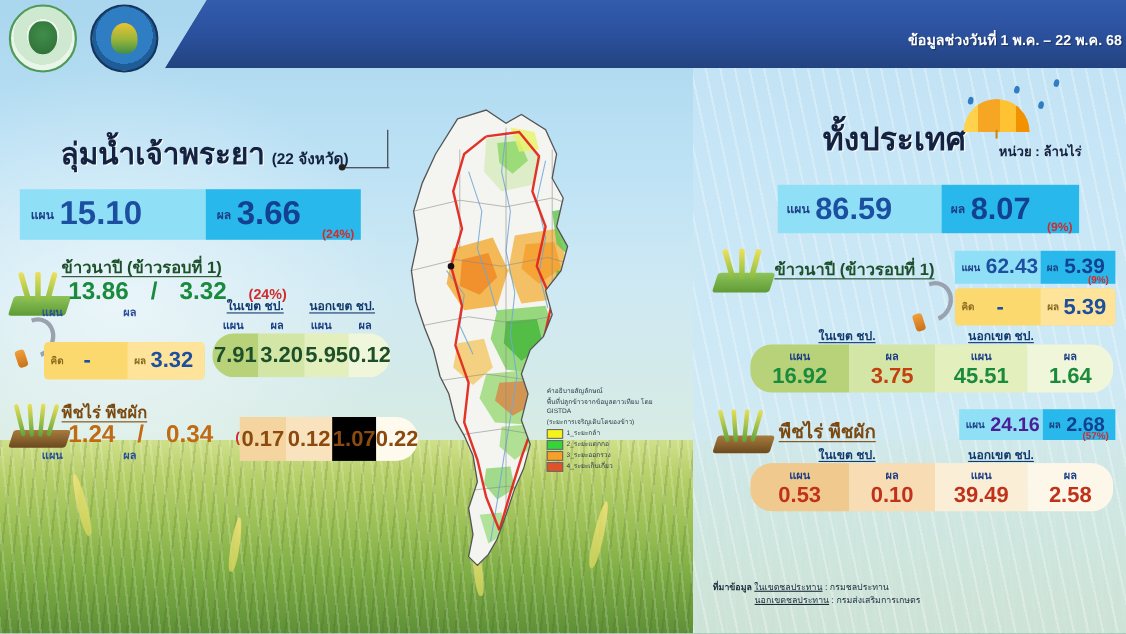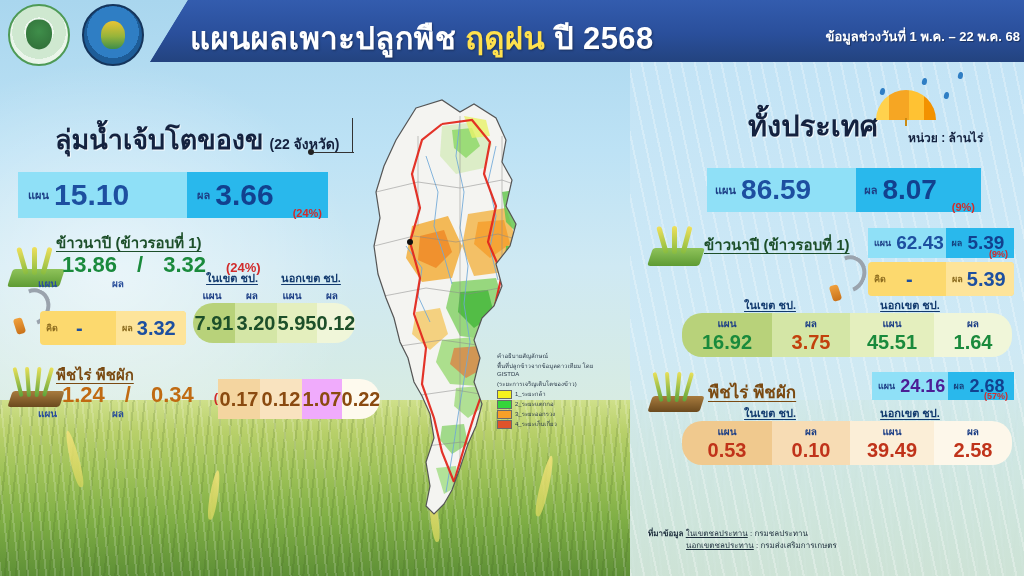--- a/index.html
+++ b/index.html
@@ -173,31 +173,24 @@
     <div class="rp-grass"></div>
   </div>
 
   <div class="header">
     <div class="header-band"></div>
   </div>
   <div class="emblems">
     <div class="emblem green"></div>
     <div class="emblem blue"></div>
   </div>
-  <div class="h-title-wrap">
-    <div class="h-title">
-      <span>แผนผลเพาะปลูกพืช</span>
-      <span class="season">ฤดูฝน</span>
-      <span>ปี 2568</span>
-    </div>
-  </div>
   <div class="h-date">ข้อมูลช่วงวันที่ 1 พ.ค. – 22 พ.ค. 68</div>
 
   <div class="left-title">
-    <span class="t1">ลุ่มน้ำเจ้บโตของข</span>
+    <span class="t1">ลุ่มน้ำเจ้าพระยา</span>
     <span class="t2">(22 จังหวัด)</span>
   </div>
 
   <div class="bar" id="cy-left">
     <div class="cell c1">
       <span class="mini">แผน</span>
       <span class="big">15.10</span>
     </div>
     <div class="cell c2">
       <span class="mini">ผล</span>
@@ -279,21 +272,21 @@
   <div class="lbl-sm" style="position:absolute;left:112px;top:406px;z-index:5;">ผล</div>
 
   <div class="gbar" style="left:190px;top:379px;width:162px;padding-left:28px;">
     <div class="c" style="width:42px;background:#f4d5a0;">
       <span class="n" style="color:#8a4a10;">0.17</span>
     </div>
     <div class="c" style="width:42px;background:#f9e3bf;">
       <span class="n" style="color:#8a4a10;">0.12</span>
 
     </div>
-    <div class="c" style="width:40px;background:#f0abfc;">
+    <div class="c" style="width:40px;background:#000000;">
       <span class="n" style="color:#8a4a10;">1.07</span>
     </div>
     <div class="c" style="width:38px;background:#fefaee;">
       <span class="n" style="color:#8a4a10;">0.22</span>
 
     </div>
   </div>
 
   <div class="leader" style="left:312px;top:152px;width:42px;"></div>
   <div class="leader" style="left:352px;top:118px;width:1px;height:34px;border-left:1px solid #333;border-top:none;"></div>

